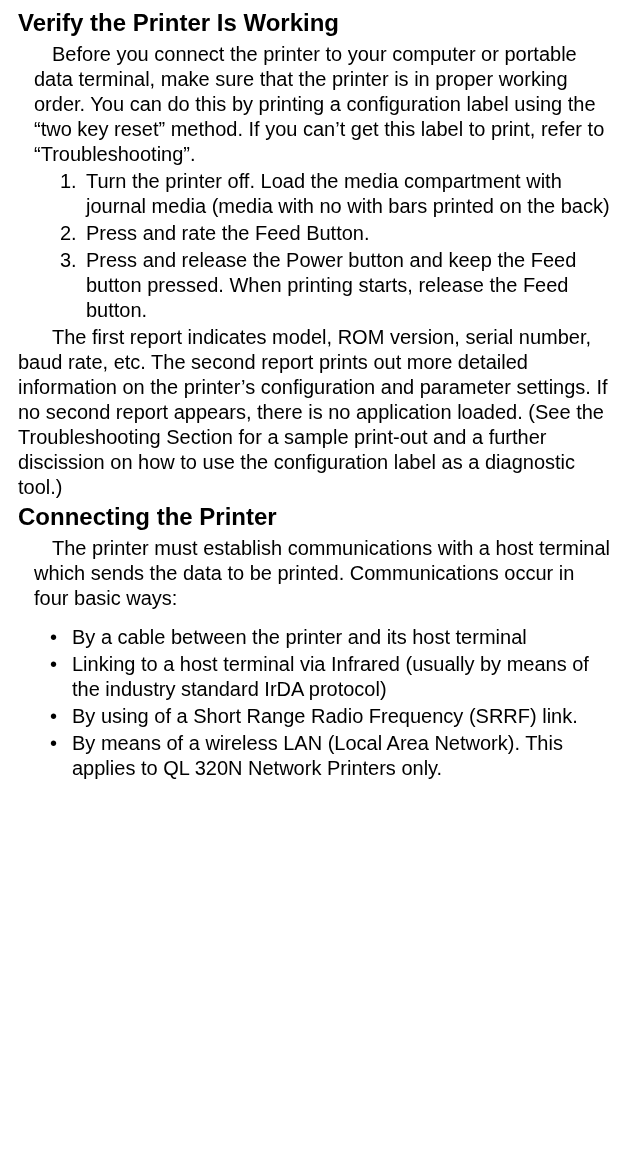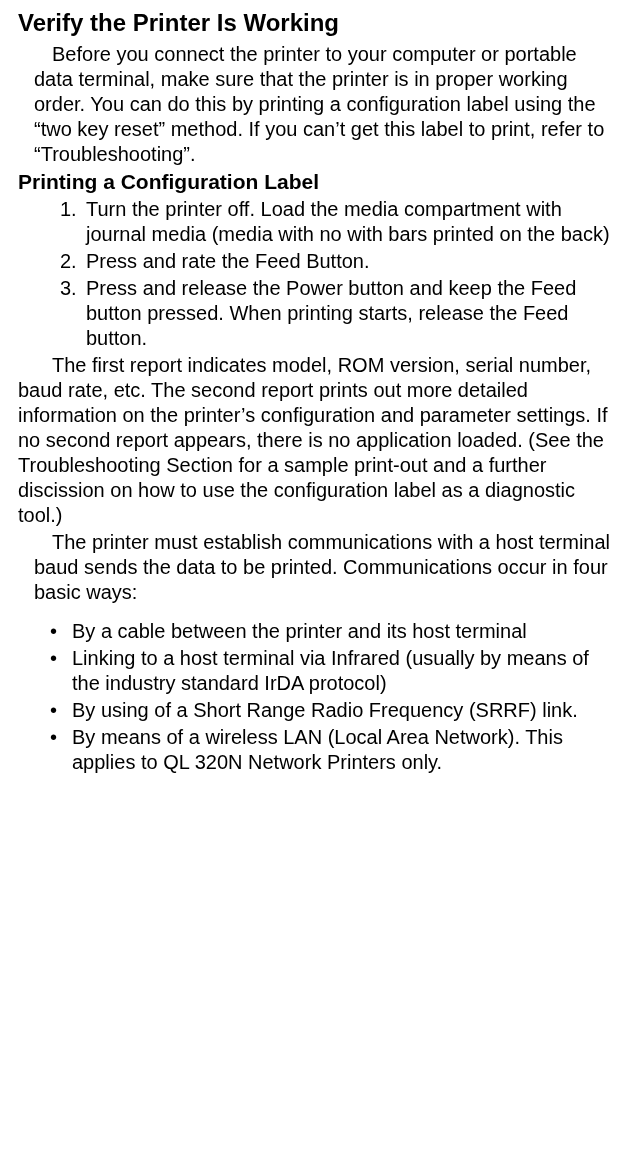--- a/index.html
+++ b/index.html
@@ -101,42 +101,42 @@
 </style>
 </head>
 <body>
 
 <div class="page">
 
   <div class="h1">Verify the Printer Is Working</div>
 
   <p class="para">Before you connect the printer to your computer or portable data terminal, make sure that the printer is in proper working order.  You can do this by printing a configuration label using the “two key reset” method.  If you can’t get this label to print, refer to “Troubleshooting”.</p>
 
-  <div class="h2">Printing a Configuration Label</div>
 
   <div class="ol-block">
     <div class="ol-item">
       <div class="ol-num">1.</div>
       <div class="ol-text">Turn the printer off.  Load the media compartment with journal media (media with no with bars printed on the back)</div>
     </div>
     <div class="ol-item">
       <div class="ol-num">2.</div>
       <div class="ol-text">Press and rate the Feed Button.</div>
     </div>
     <div class="ol-item">
       <div class="ol-num">3.</div>
       <div class="ol-text">Press and release the Power button and keep the Feed button pressed.  When printing starts, release the Feed button.</div>
     </div>
   </div>
 
 
   <p class="body-indent">The first report indicates model, ROM version, serial number, baud rate, etc.    The second report prints out more detailed information on the printer’s configuration and parameter settings.  If no second report appears, there is no application loaded. (See the Troubleshooting Section for a sample print-out and a further discission on how to use the configuration label as a diagnostic tool.)</p>
 
+  <div class="h1">Connecting the Printer</div>
 
-  <p class="para">The printer must establish communications with a host terminal baud sends the data to be printed.  Communications occur in four basic ways:</p>
+  <p class="para">The printer must establish communications with a host terminal which sends the data to be printed.  Communications occur in four basic ways:</p>
 
   <div class="ul-block">
     <div class="ul-item">
       <div class="ul-bullet">•</div>
       <div class="ul-text">By a cable between the printer and its host terminal</div>
     </div>
     <div class="ul-item">
       <div class="ul-bullet">•</div>
       <div class="ul-text">Linking to a host terminal via Infrared (usually by means of the industry standard IrDA protocol)</div>
     </div>

